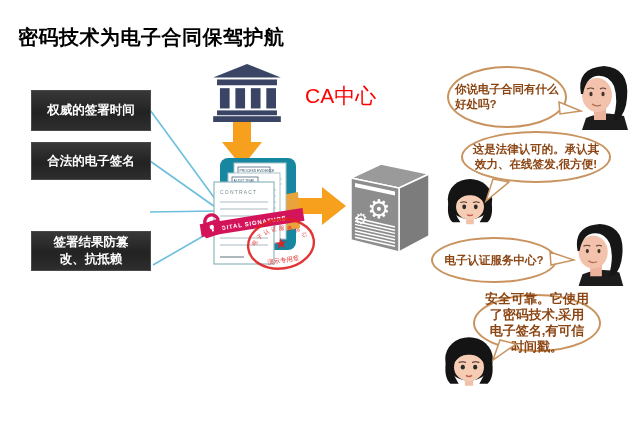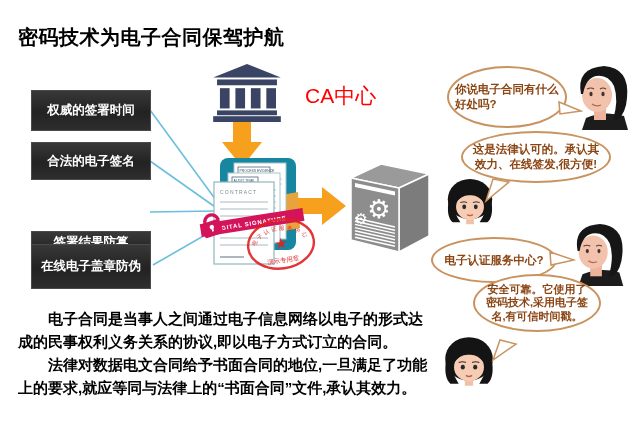--- a/index.html
+++ b/index.html
@@ -35,21 +35,21 @@
     display:flex;align-items:center;justify-content:center;
     color:#8b4513;font-weight:bold;box-sizing:border-box;z-index:6;
   }
   .bubble .btxt{display:inline-block;line-height:1.28;}
   #bubble-q1{left:447px;top:66px;width:120px;height:62px;font-size:11.5px;}
   #bubble-q1 .btxt{width:104px;text-align:left;}
   #bubble-a1{left:461px;top:131px;width:150px;height:52px;font-size:11.5px;}
   #bubble-a1 .btxt{width:128px;text-align:center;}
   #bubble-q2{left:431px;top:237px;width:126px;height:46px;font-size:11.5px;}
   #bubble-q2 .btxt{text-align:center;}
-  #bubble-a2{left:473px;top:274px;width:128px;height:58px;font-size:11px;}
+  #bubble-a2{left:473px;top:294px;width:128px;height:58px;font-size:13px;}
   #bubble-a2 .btxt{width:104px;text-align:center;line-height:1.22;}
   .tail{position:absolute;z-index:7;}
   .avatar{position:absolute;z-index:5;}
   .bodytext{
     position:absolute;left:18px;top:307px;width:414px;color:#000;
     font-size:15px;font-weight:bold;line-height:23px;
   }
   .bodytext p{margin:0;text-indent:2em;}
 </style>
 </head>
@@ -67,23 +67,20 @@
   </svg>
 
   <div class="fbox" id="fbox-1">
     <span>权威的签署时间</span>
   </div>
   <div class="fbox" id="fbox-2">
     <span>合法的电子签名</span>
   </div>
   <div class="fbox" id="fbox-3">
     <span>签署结果防篡改、抗抵赖</span>
-  </div>
-  <div class="fbox" id="fbox-4">
-    <span>在线电子盖章防伪</span>
   </div>
 
   <svg class="abs" style="left:213px;top:64px;" width="68" height="58" viewBox="0 0 70 60">
     <g fill="#3a4565">
       <polygon points="35,0 70,14 0,14"></polygon>
       <rect x="4" y="16" width="62" height="6"></rect>
       <rect x="7" y="25" width="10" height="21"></rect>
       <rect x="23" y="25" width="10" height="21"></rect>
       <rect x="39" y="25" width="10" height="21"></rect>
       <rect x="55" y="25" width="10" height="21"></rect>
@@ -253,18 +250,14 @@
     <path d="M2,2 L26,10 L3,15 Z" fill="#ffffff" stroke="#c8935f" stroke-width="1.5"></path>
   </svg>
 
   <div class="bubble" id="bubble-a2">
     <span class="btxt">安全可靠。它使用了密码技术,采用电子签名,有可信时间戳。</span>
   </div>
   <svg class="tail" style="left:490px;top:338px;" width="28" height="24" viewBox="0 0 28 24">
     <path d="M3,22 L10,2 L26,6 Z" fill="#ffffff" stroke="#c8935f" stroke-width="1.5"></path>
   </svg>
 
-  <div class="bodytext">
-    <p>电子合同是当事人之间通过电子信息网络以电子的形式达成的民事权利义务关系的协议,即以电子方式订立的合同。</p>
-    <p>法律对数据电文合同给予书面合同的地位,一旦满足了功能上的要求,就应等同与法律上的“书面合同”文件,承认其效力。</p>
-  </div>
 
 </div>
 
 </body></html>

